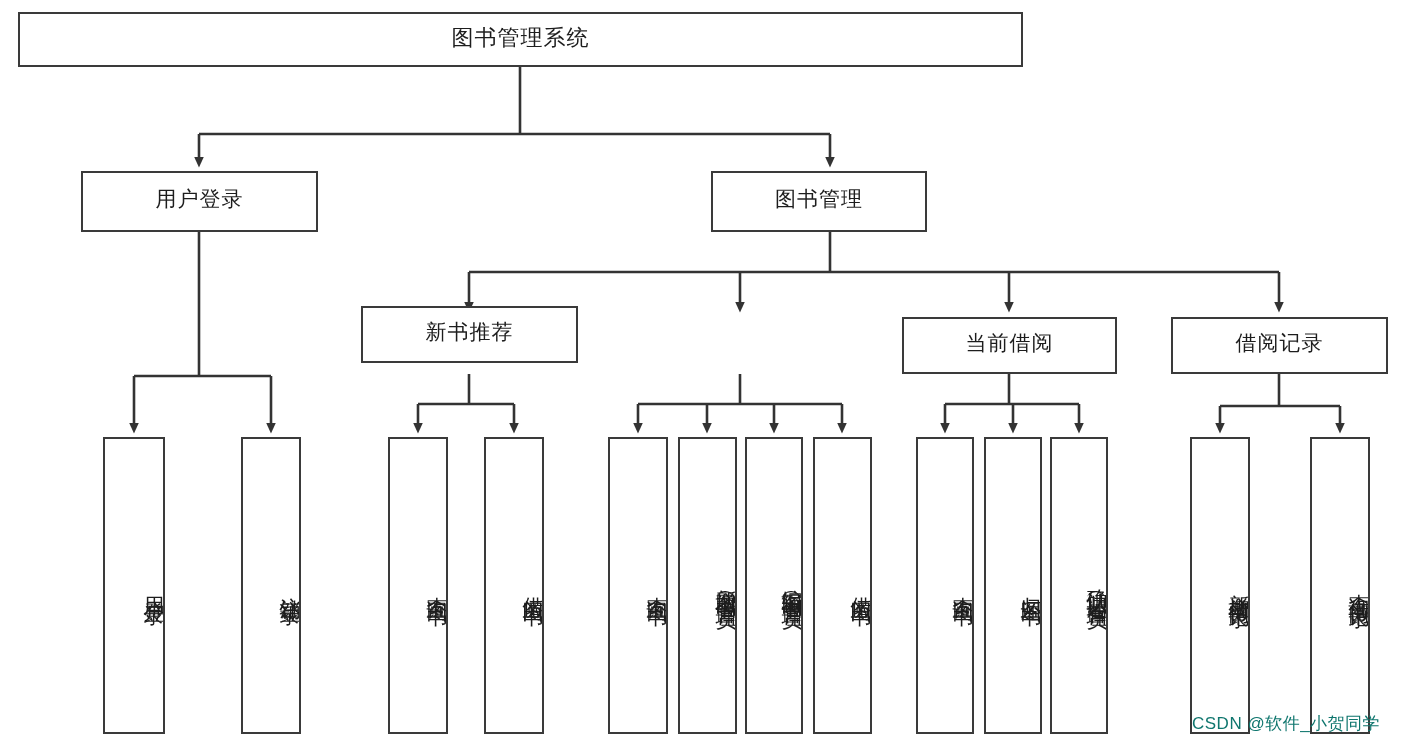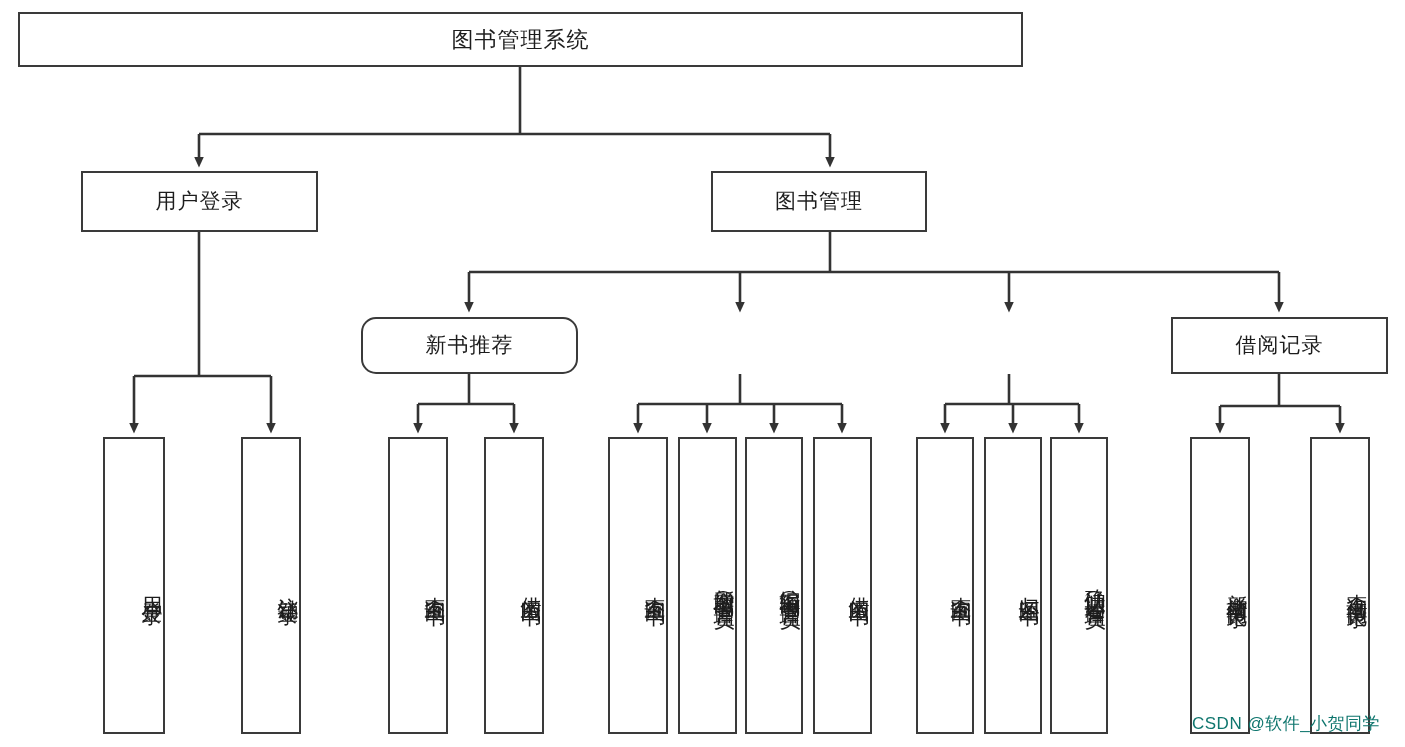--- a/index.html
+++ b/index.html
@@ -25,20 +25,21 @@
   .node{
     position:absolute;
     box-sizing:border-box;
     background:#ffffff;
     border:2px solid #3a3a3a;
     display:flex;
     align-items:center;
     justify-content:center;
     color:#1d1d1d;
     line-height:1.05;
+    font-family:Liberation Mono, monospace;
   }
   
   .node.horiz{
     font-size:21px;
     letter-spacing:1px;
     white-space:nowrap;
   }
   .node.root{ font-size:22px; }
   
   .node.vert{
@@ -138,22 +139,25 @@
     <span class="txt">图书管理系统</span>
   </div>
 
   <div class="node horiz" style="left:81px;top:171px;width:237px;height:61px;">
     <span class="txt">用户登录</span>
   </div>
   <div class="node horiz" style="left:711px;top:171px;width:216px;height:61px;">
     <span class="txt">图书管理</span>
   </div>
 
-  <div class="node horiz" style="left:361px;top:317px;width:217px;height:57px;border-radius:15px;">
+  <div class="node horiz" style="left:361px;top:306px;width:217px;height:57px;">
     <span class="txt">新书推荐</span>
+  </div>
+  <div class="node horiz" style="left:902px;top:317px;width:215px;height:57px;">
+    <span class="txt">当前借阅</span>
   </div>
   <div class="node horiz" style="left:1171px;top:317px;width:217px;height:57px;">
     <span class="txt">借阅记录</span>
   </div>
 
   <div class="node vert" style="left:103px;top:437px;width:62px;height:297px;">
     <span class="txt">用户登录</span>
   </div>
   <div class="node vert" style="left:241px;top:437px;width:60px;height:297px;">
     <span class="txt">注销登录</span>

